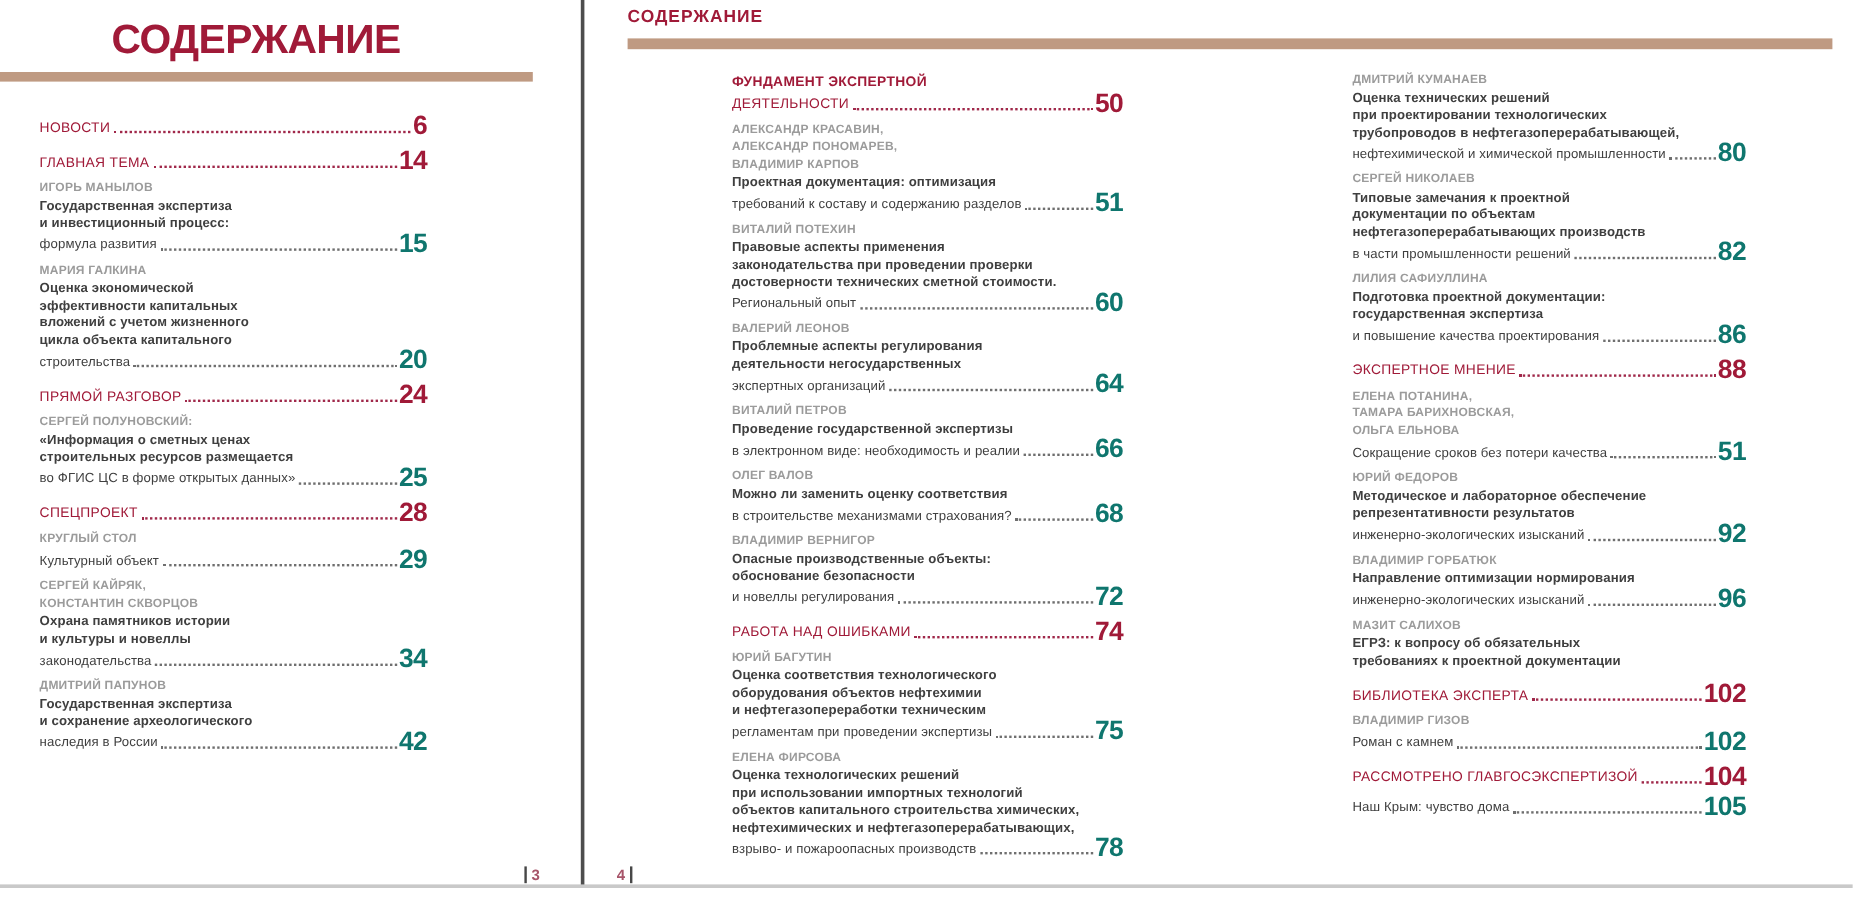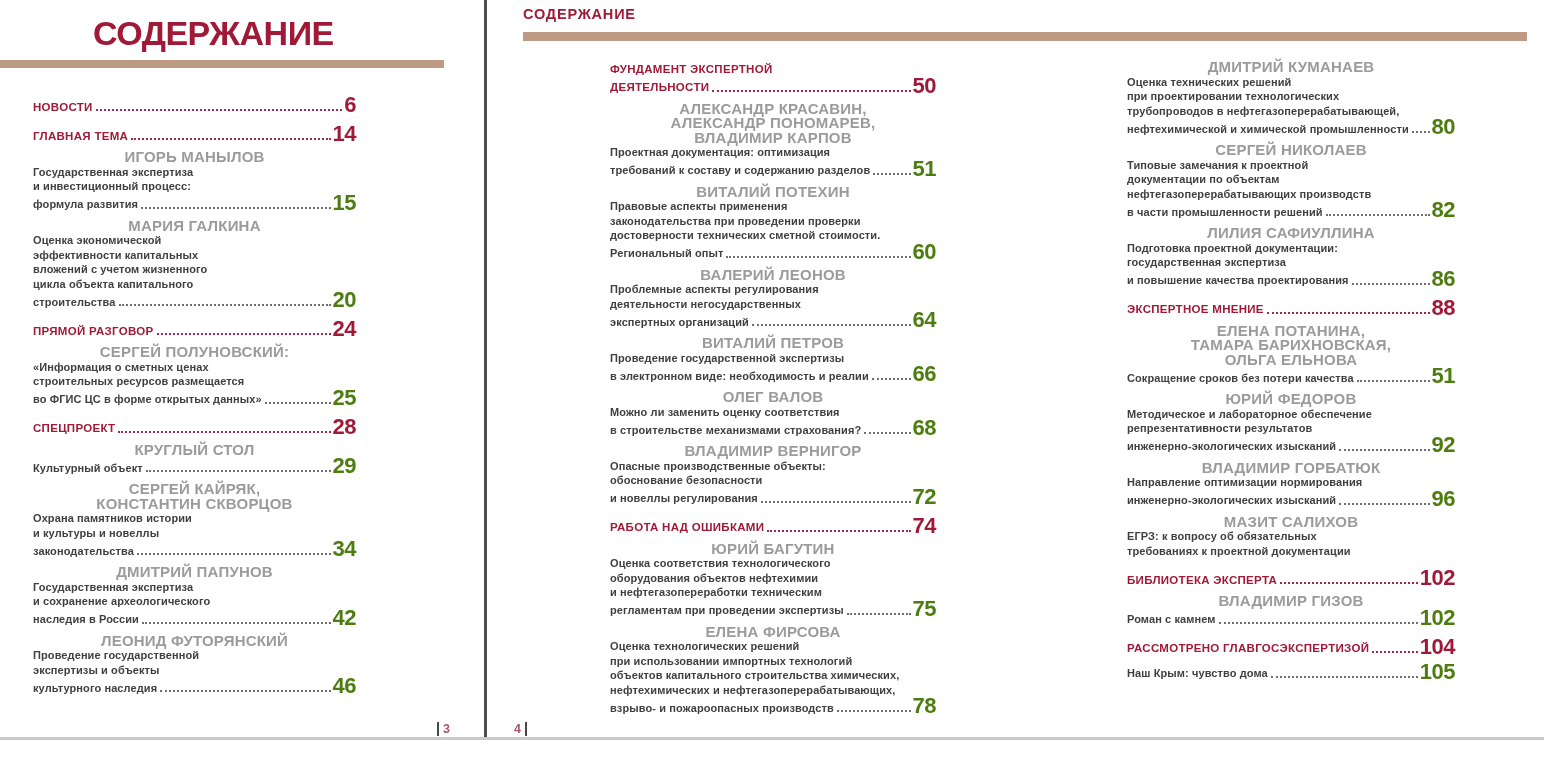--- a/index.html
+++ b/index.html
@@ -34,27 +34,27 @@
   .toc-col{position:absolute;display:block;}
   #col-left {left:33px;  top:96px; width:323px;}
   #col-mid  {left:610px; top:62px; width:326px;}
   #col-right{left:1127px;top:60px; width:328px;}
 
   
   .entry{margin-bottom:7px;}
   .entry.section{margin-top:11px;}
   .toc-col .entry:first-child{margin-top:0;}
 
-  .authors{color:#9b9b9b;font-size:15px;line-height:14.5px;font-weight:700;letter-spacing:0.2px;text-align:center;}
+  .authors{color:#9b9b9b;font-size:10px;line-height:14.5px;font-weight:700;letter-spacing:0.2px;}
   .tline{color:#3f3f3f;font-size:11px;line-height:14.5px;font-weight:700;letter-spacing:0.1px;}
 
   .lastrow{display:flex;align-items:flex-end;}
-  .ltext{color:#3f3f3f;font-size:11px;line-height:14.5px;font-weight:700;letter-spacing:0.1px;white-space:nowrap;}
+  .ltext{color:#3f3f3f;font-size:11px;line-height:14.5px;font-weight:400;letter-spacing:0.1px;white-space:nowrap;}
   .leader{flex:1 1 auto;border-bottom:2px dotted #6f6f6f;margin:0 2px 3px 3px;min-width:8px;}
-  .pnum{color:#4d7c0f;font-size:22px;line-height:18px;font-weight:700;letter-spacing:-0.5px;}
+  .pnum{color:#0f766e;font-size:22px;line-height:18px;font-weight:700;letter-spacing:-0.5px;}
 
   .entry.section .ltext{color:#a01a38;font-size:11.5px;letter-spacing:0.3px;}
   .entry.section .tline{color:#a01a38;font-size:11.5px;letter-spacing:0.3px;}
   .entry.section .leader{border-bottom-color:#a0284a;}
   .entry.section .pnum{color:#a01a38;}
 
   
   .folio{position:absolute;bottom:4px;display:flex;align-items:center;height:15px;}
   .folio-left{left:437px;}
   .folio-right{left:510px;}
@@ -163,32 +163,20 @@
           <div>ДМИТРИЙ ПАПУНОВ</div>
         </div>
         <div class="tline">Государственная экспертиза</div>
         <div class="tline">и сохранение археологического</div>
         <div class="lastrow">
           <span class="ltext">наследия в России</span>
           <span class="leader"></span>
           <span class="pnum">42</span>
         </div>
       </div>
-      <div class="entry article">
-        <div class="authors">
-          <div>ЛЕОНИД ФУТОРЯНСКИЙ</div>
-        </div>
-        <div class="tline">Проведение государственной</div>
-        <div class="tline">экспертизы и объекты</div>
-        <div class="lastrow">
-          <span class="ltext">культурного наследия</span>
-          <span class="leader"></span>
-          <span class="pnum">46</span>
-        </div>
-      </div>
     </div>
 
   <div class="title-right">СОДЕРЖАНИЕ</div>
   <div class="tanbar-right"></div>
   <div class="toc-col" id="col-mid">
       <div class="entry section">
         <div class="tline">ФУНДАМЕНТ ЭКСПЕРТНОЙ</div>
         <div class="lastrow">
           <span class="ltext">ДЕЯТЕЛЬНОСТИ</span>
           <span class="leader"></span>

